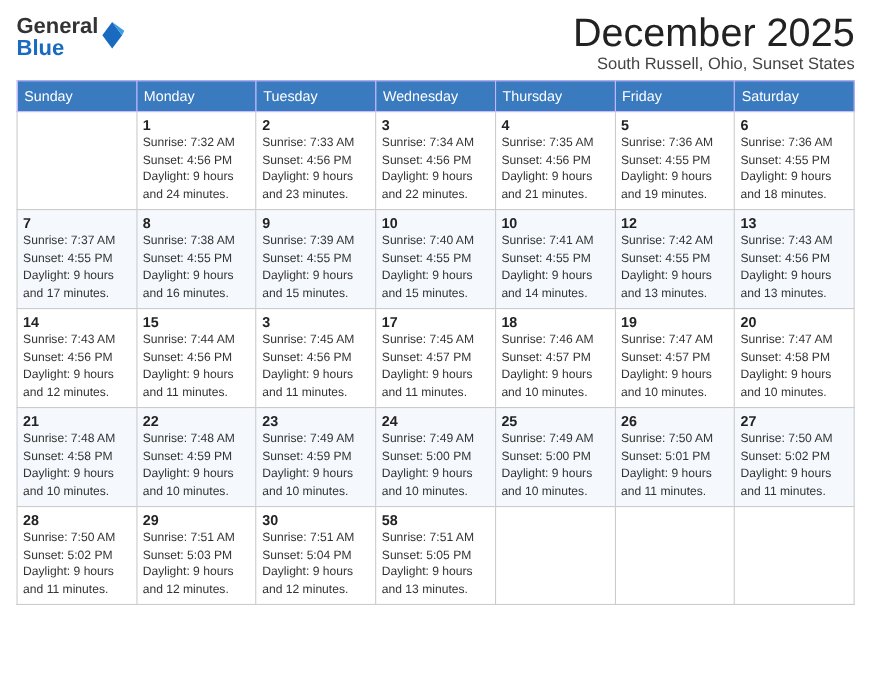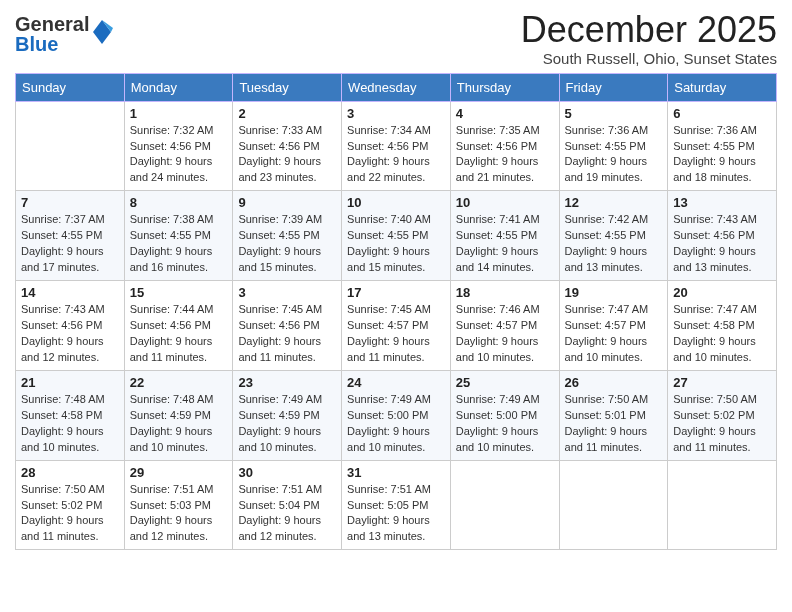--- a/index.html
+++ b/index.html
@@ -298,21 +298,21 @@
 Sunset: 5:03 PM
 Daylight: 9 hours and 12 minutes.</div>
         </td>
         <td>
           <span class="day-num">30</span>
           <div class="day-info" style="white-space: pre-line;">Sunrise: 7:51 AM
 Sunset: 5:04 PM
 Daylight: 9 hours and 12 minutes.</div>
         </td>
         <td>
-          <span class="day-num">31</span>
+          <span class="day-num">58</span>
           <div class="day-info" style="white-space: pre-line;">Sunrise: 7:51 AM
 Sunset: 5:05 PM
 Daylight: 9 hours and 13 minutes.</div>
         </td>
         <td class="empty-cell"></td>
         <td class="empty-cell"></td>
         <td class="empty-cell"></td>
       </tr>
     </tbody>
 </table>

